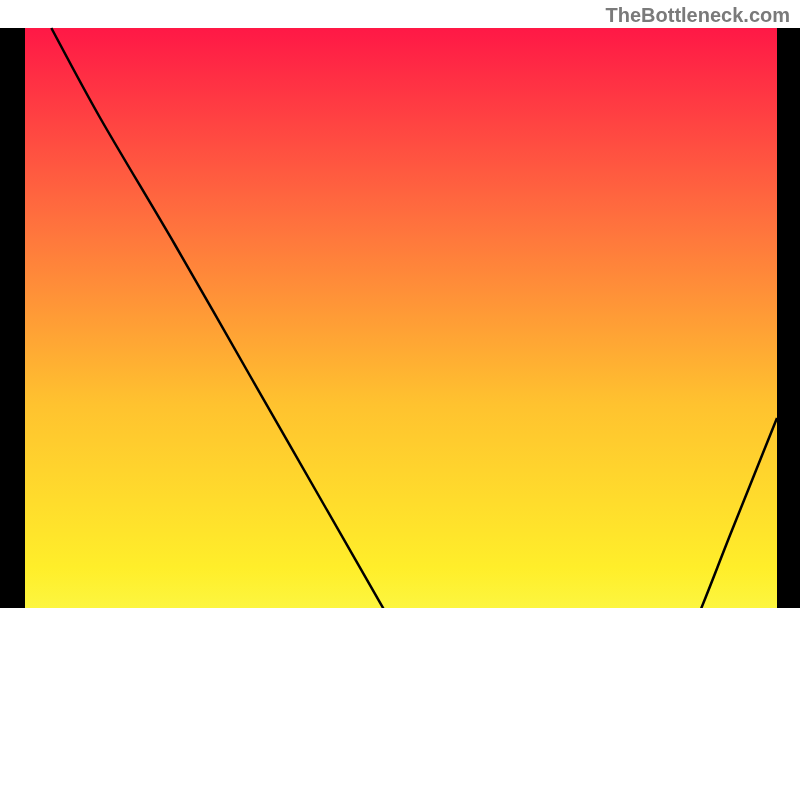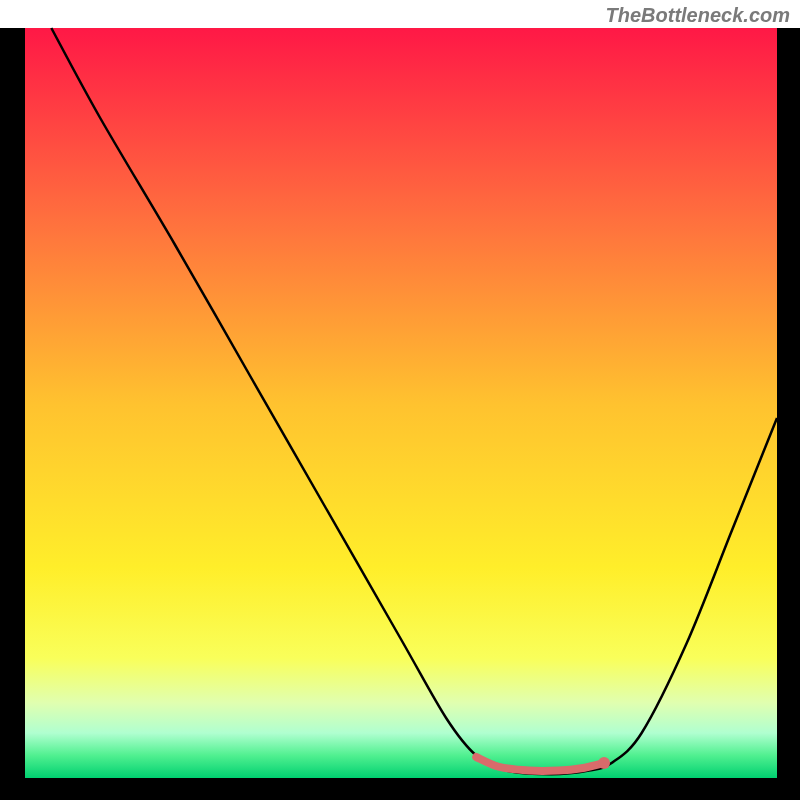--- a/index.html
+++ b/index.html
@@ -4,22 +4,21 @@
 <style>
   body {
     margin: 0;
     padding: 0;
     background: #ffffff;
     font-family: Arial, sans-serif;
   }
   .chart-container {
     position: relative;
     width: 800px;
-    height: 800px;
-    font-style: italic;
+    height: 608px;
   }
   .attribution {
     position: absolute;
     top: 4px;
     right: 10px;
     font-size: 20px;
     font-weight: bold;
     color: #7a7a7a;
     z-index: 10;
   }

